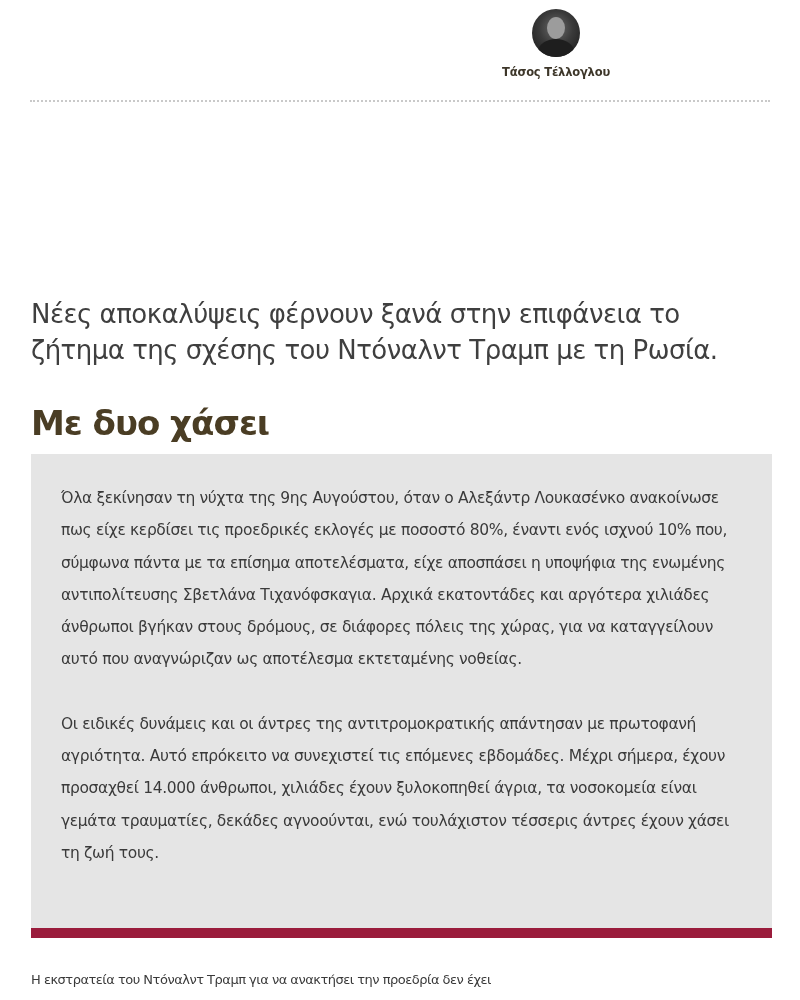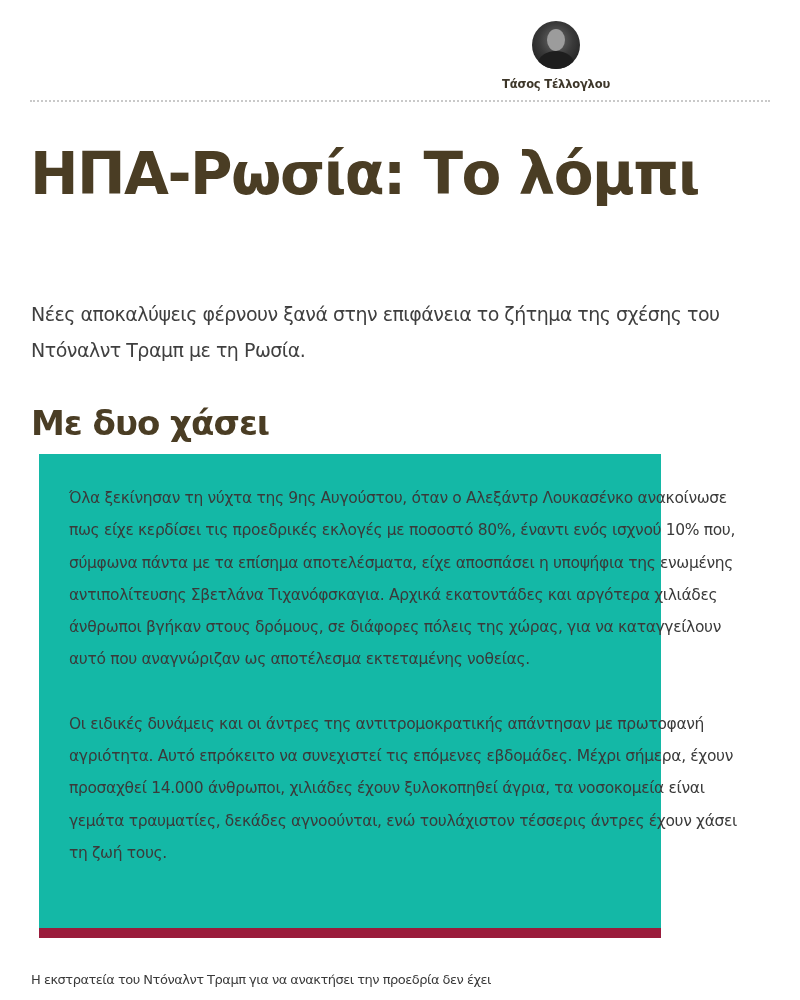--- a/index.html
+++ b/index.html
@@ -17,21 +17,21 @@
     }
     .authors {
       position: absolute;
       top: 9px;
       left: 490px;
       width: 300px;
       height: 80px;
     }
     .author {
       position: absolute;
-      top: 12px;
+      top: 0;
       display: flex;
       flex-direction: column;
       align-items: center;
     }
     .author.a1 { left: 0px; width: 132px; }
     .author.a2 { left: 138px; width: 150px; }
     .avatar {
       width: 48px;
       height: 48px;
       border-radius: 50%;
@@ -96,21 +96,21 @@
       color: #4a3d24;
       letter-spacing: -1.5px;
     }
     .subtitle {
       position: absolute;
       top: 296px;
       left: 31px;
       width: 720px;
       margin: 0;
       font-family: "DejaVu Sans", sans-serif;
-      font-size: 19px;
+      font-size: 26px;
       line-height: 36px;
       color: #3f3f3f;
       font-weight: normal;
       letter-spacing: -0.5px;
     }
     .section-title {
       position: absolute;
       top: 400px;
       left: 31px;
       margin: 0;
@@ -118,25 +118,24 @@
       font-weight: bold;
       font-size: 34px;
       line-height: 46px;
       color: #4a3d24;
       letter-spacing: -1px;
     }
     .summary-box {
       position: absolute;
       top: 454px;
       left: 31px;
-      width: 622px;
+      width: 741px;
       height: 474px;
-      background: #14b8a6;
+      background: #e5e5e5;
       border-bottom: 10px solid #9a1c3c;
-      margin-left: 8px;
     }
     .summary-text {
       position: absolute;
       top: 28px;
       left: 30px;
       width: 690px;
       font-family: "DejaVu Sans", sans-serif;
       font-size: 15.5px;
       line-height: 32.3px;
       color: #3a3a3a;
@@ -168,21 +167,21 @@
       <div class="body"></div>
       <div class="head"></div>
     </div>
     <div class="author-name">Τάσος Τέλλογλου</div>
   </div>
 </div>
 
 <div class="dotted-rule"></div>
 
 <h1 class="headline">
-  <span>ΗΠΑ-Ρωσία: Το λόμπι</span><br>
+  <br>
 </h1>
 
 <p class="subtitle">Νέες αποκαλύψεις φέρνουν ξανά στην επιφάνεια το ζήτημα της σχέσης του Ντόναλντ Τραμπ με τη Ρωσία.</p>
 
 <h2 class="section-title">Με δυο χάσει</h2>
 
 <div class="summary-box">
   <div class="summary-text">
     <p>Όλα ξεκίνησαν τη νύχτα της 9ης Αυγούστου, όταν ο Αλεξάντρ Λουκασένκο ανακοίνωσε πως είχε κερδίσει τις προεδρικές εκλογές με ποσοστό 80%, έναντι ενός ισχνού 10% που, σύμφωνα πάντα με τα επίσημα αποτελέσματα, είχε αποσπάσει η υποψήφια της ενωμένης αντιπολίτευσης Σβετλάνα Τιχανόφσκαγια. Αρχικά εκατοντάδες και αργότερα χιλιάδες άνθρωποι βγήκαν στους δρόμους, σε διάφορες πόλεις της χώρας, για να καταγγείλουν αυτό που αναγνώριζαν ως αποτέλεσμα εκτεταμένης νοθείας.</p>
     <p>Οι ειδικές δυνάμεις και οι άντρες της αντιτρομοκρατικής απάντησαν με πρωτοφανή αγριότητα. Αυτό επρόκειτο να συνεχιστεί τις επόμενες εβδομάδες. Μέχρι σήμερα, έχουν προσαχθεί 14.000 άνθρωποι, χιλιάδες έχουν ξυλοκοπηθεί άγρια, τα νοσοκομεία είναι γεμάτα τραυματίες, δεκάδες αγνοούνται, ενώ τουλάχιστον τέσσερις άντρες έχουν χάσει τη ζωή τους.</p>

